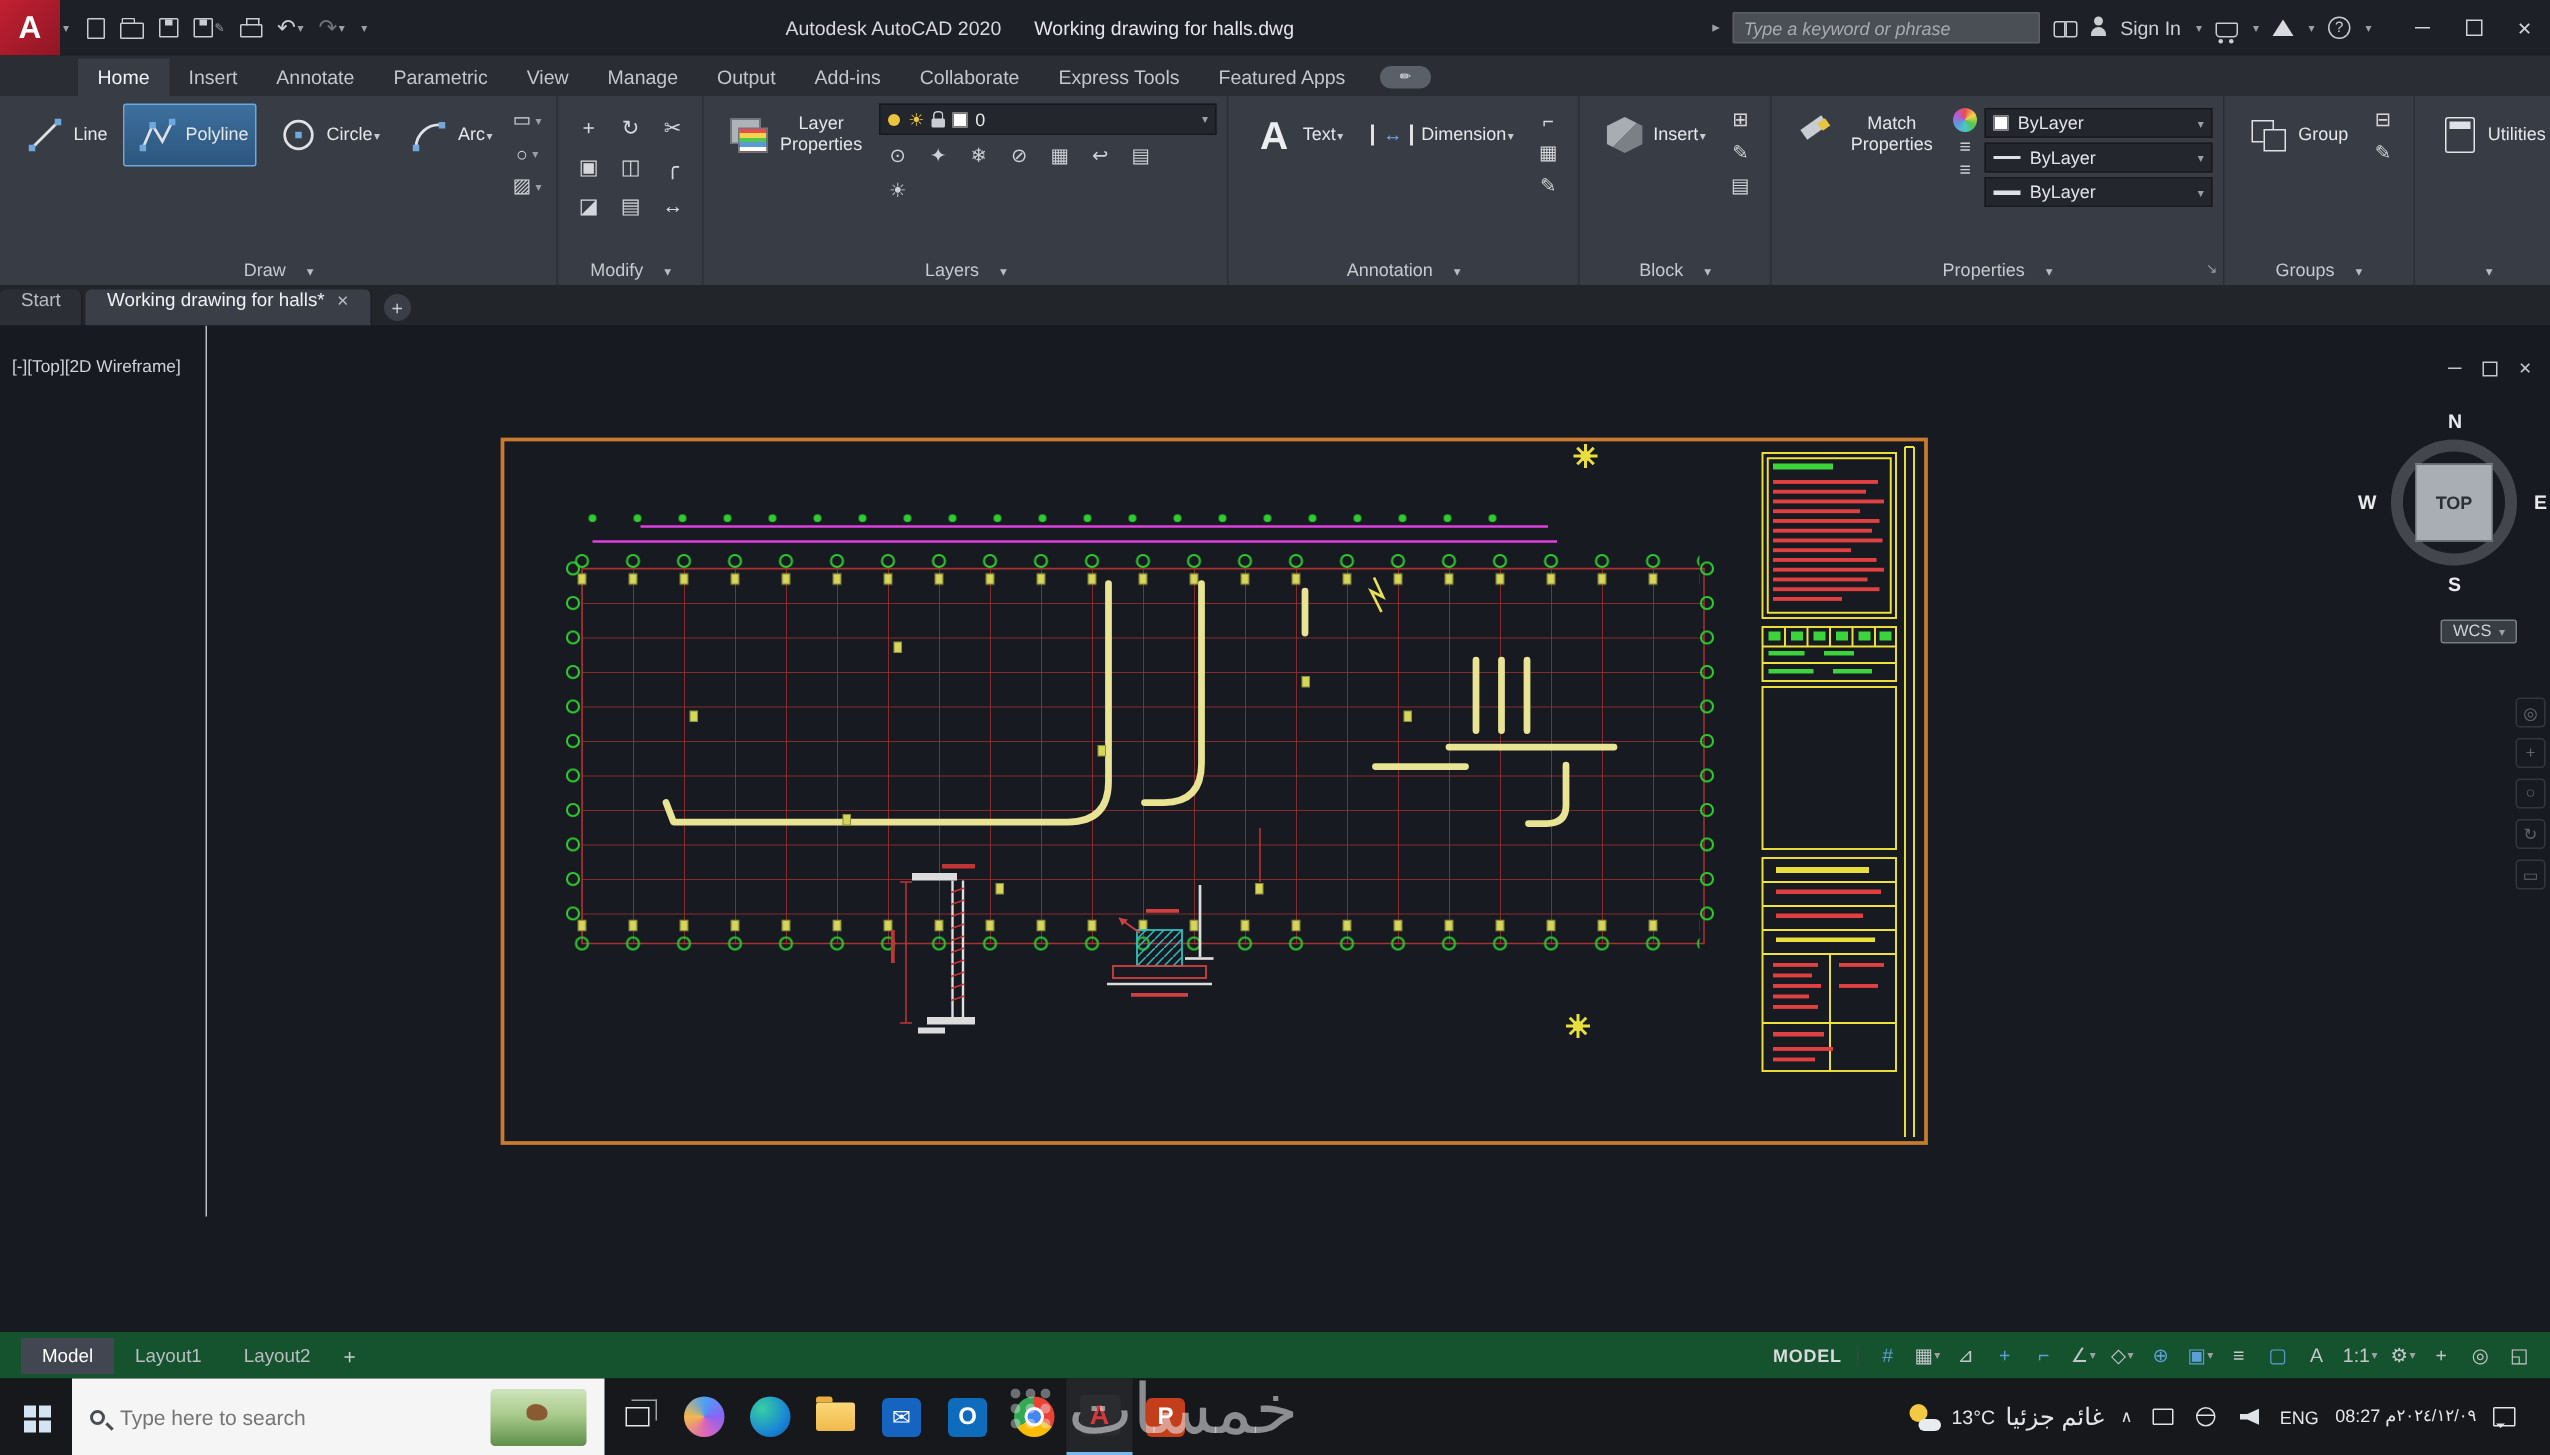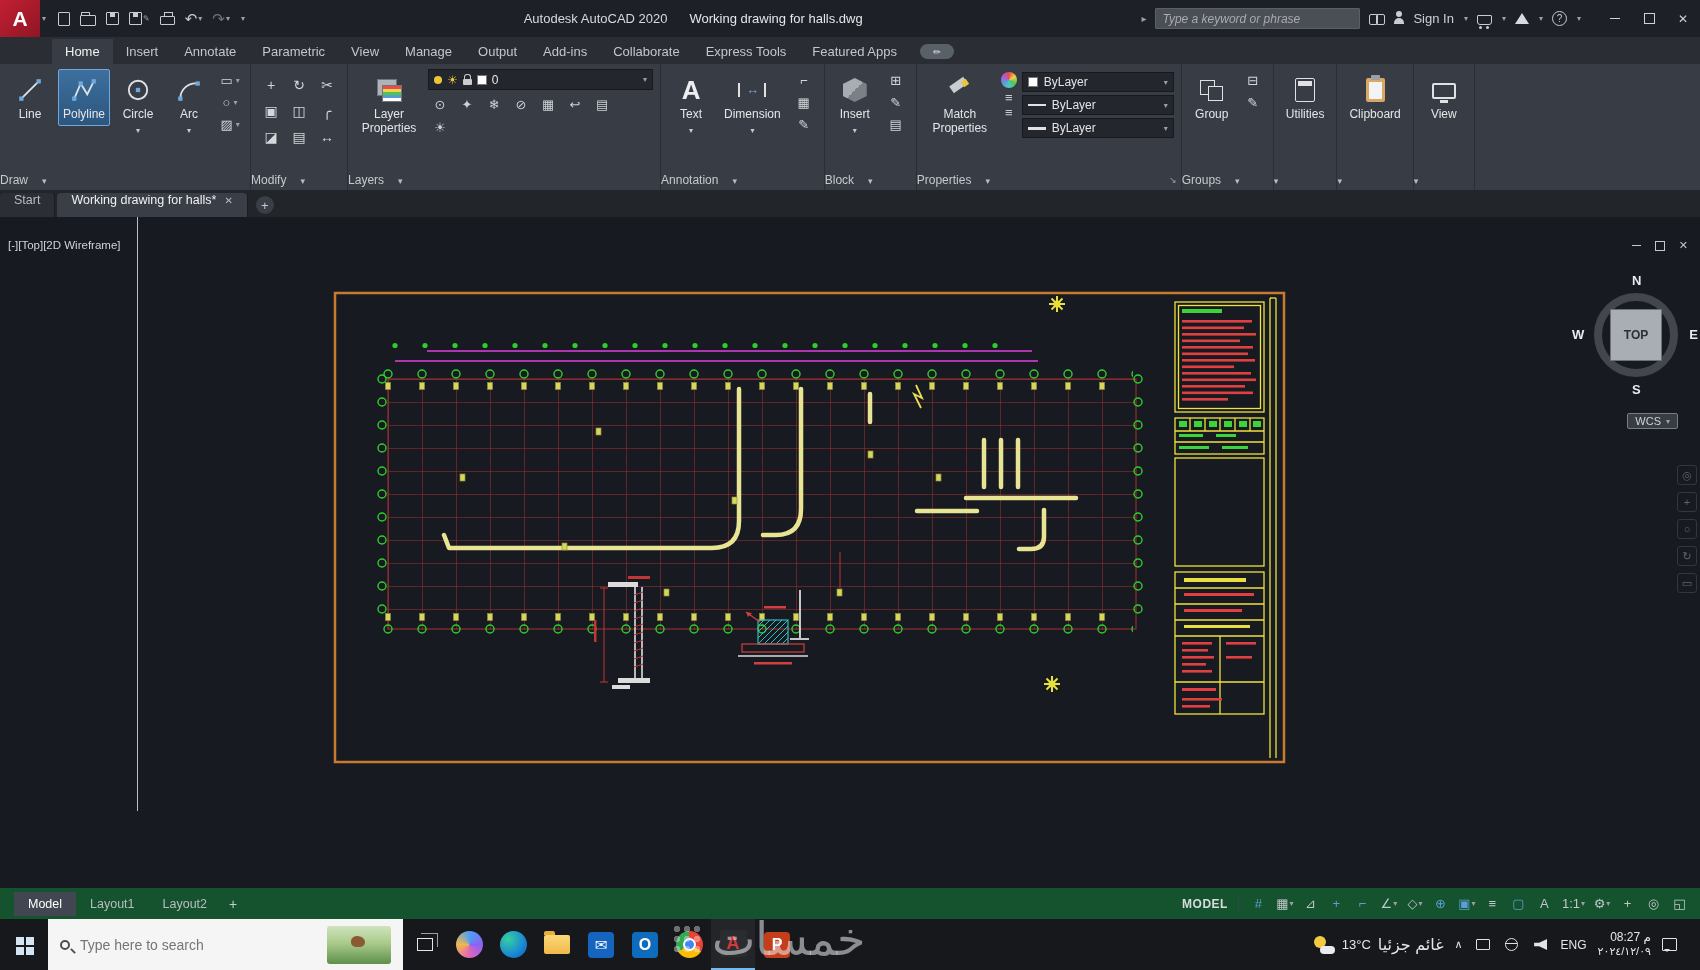--- a/index.html
+++ b/index.html
@@ -52,24 +52,24 @@
 .menubar{height:27px;background:#2a2d33;display:flex;align-items:flex-end;padding-left:52px;flex-shrink:0}
 .mtab{padding:5px 13px;font-size:13px;color:#c3c6cb;cursor:default}
 .mtab.active{background:#383c44;color:#f2f3f5}
 .feedback-pill{width:34px;height:15px;border-radius:8px;background:#596068;margin:0 0 5px 10px;display:flex;align-items:center;justify-content:center;color:#e4e6e9;font-size:9px}
 .feedback-pill::before{content:"✏"}
 
 
 .ribbon{height:126px;background:#383c44;display:flex;flex-shrink:0}
 .panel{display:flex;flex-direction:column;border-right:1px solid #2b2e34}
 .panel-body{flex:1;display:flex;align-items:flex-start;padding:5px 7px 0 7px;gap:5px}
-.panel-label{height:21px;display:flex;align-items:center;justify-content:flex-start;gap:14px;color:#c6c9ce;font-size:12px;position:relative}
+.panel-label{height:21px;display:flex;align-items:center;justify-content:center;gap:14px;color:#c6c9ce;font-size:12px;position:relative}
 .pcaret::before{content:"▾";font-size:9px;color:#b9bcc1}
 .launcher::after{content:"↘";position:absolute;right:4px;font-size:9px;color:#9aa0a6}
-.bigbtn{display:flex;flex-direction:column;align-items:center;gap:1px;padding:3px 4px;color:#e4e6e9;font-size:12px;border:1px solid transparent;border-radius:2px;text-align:center;line-height:1.15}
+.bigbtn{display:flex;align-items:center;gap:1px;padding:3px 4px;color:#e4e6e9;font-size:12px;border:1px solid transparent;border-radius:2px;text-align:center;line-height:1.15}
 .bigbtn .bicon{width:36px;height:34px;display:flex;align-items:center;justify-content:center}
 .bb-caret::before{content:"▾";font-size:8px;color:#c6c9ce}
 .tool-active{background:linear-gradient(#3d6f9e,#2c567e);border-color:#6fa8dc}
 svg.ico{stroke:#dfe1e4;stroke-width:1.7;fill:none}
 svg.ico .node{fill:#6fa8dc;stroke:none}
 .mini-col{display:flex;flex-direction:column;gap:4px;padding-top:2px}
 .mini-ic{width:26px;height:18px;display:flex;align-items:center;justify-content:center;color:#d5d7da;font-size:13px;gap:2px}
 .micon-grid{display:grid;grid-template-columns:repeat(3,26px);grid-auto-rows:24px;gap:2px;padding-top:4px}
 .micon{display:flex;align-items:center;justify-content:center;color:#d5d7da;font-size:14px}
 .i-layerstack{width:24px;height:22px;position:relative}
@@ -186,21 +186,21 @@
 .i-weather::after{content:"";position:absolute;right:0;bottom:1px;width:15px;height:8px;border-radius:8px;background:#e8ecf0}
 .w-temp{font-size:13px}
 .w-desc{font-size:16px}
 .tray-chev{font-size:11px;color:#dfe2e6}
 .tray-ic{display:flex;align-items:center;justify-content:center;width:18px;height:18px;color:#dfe2e6}
 .i-display{width:14px;height:11px;border:1.5px solid #dfe2e6;border-radius:1px}
 .i-globe{width:13px;height:13px;border:1.5px solid #dfe2e6;border-radius:50%;position:relative}
 .i-globe::after{content:"";position:absolute;left:-1px;top:4px;width:12px;height:1.4px;background:#dfe2e6}
 .i-speaker{width:13px;height:11px;background:#dfe2e6;clip-path:polygon(0 33%,38% 33%,100% 0,100% 100%,38% 67%,0 67%)}
 .tray-lang{font-size:12px}
-.tray-clock{display:flex;flex-direction:column;align-items:flex-end;line-height:1.25}
+.tray-clock{display:flex;flex-direction:row;align-items:flex-end;line-height:1.25}
 .tc-time{font-size:12px}
 .tc-date{font-size:11px}
 .i-action{width:15px;height:13px;border:1.5px solid #dfe2e6;border-radius:1px;position:relative;margin-right:2px}
 .i-action::after{content:"";position:absolute;left:1px;bottom:-5px;border:3px solid transparent;border-top-color:#dfe2e6}
 .show-desktop{width:6px;border-left:1px solid #3a3d42}
 .watermark{position:absolute;left:672px;bottom:4px;z-index:60;display:flex;align-items:center;gap:10px;pointer-events:none}
 .wm-text{font-size:46px;color:rgba(236,238,241,.55);direction:rtl;letter-spacing:1px}
 .wm-dots{width:30px;height:30px;background:radial-gradient(circle 3px,rgba(236,238,241,.5) 3px,transparent 3.5px);background-size:10px 10px;opacity:.8}
 </style>
 </head>

